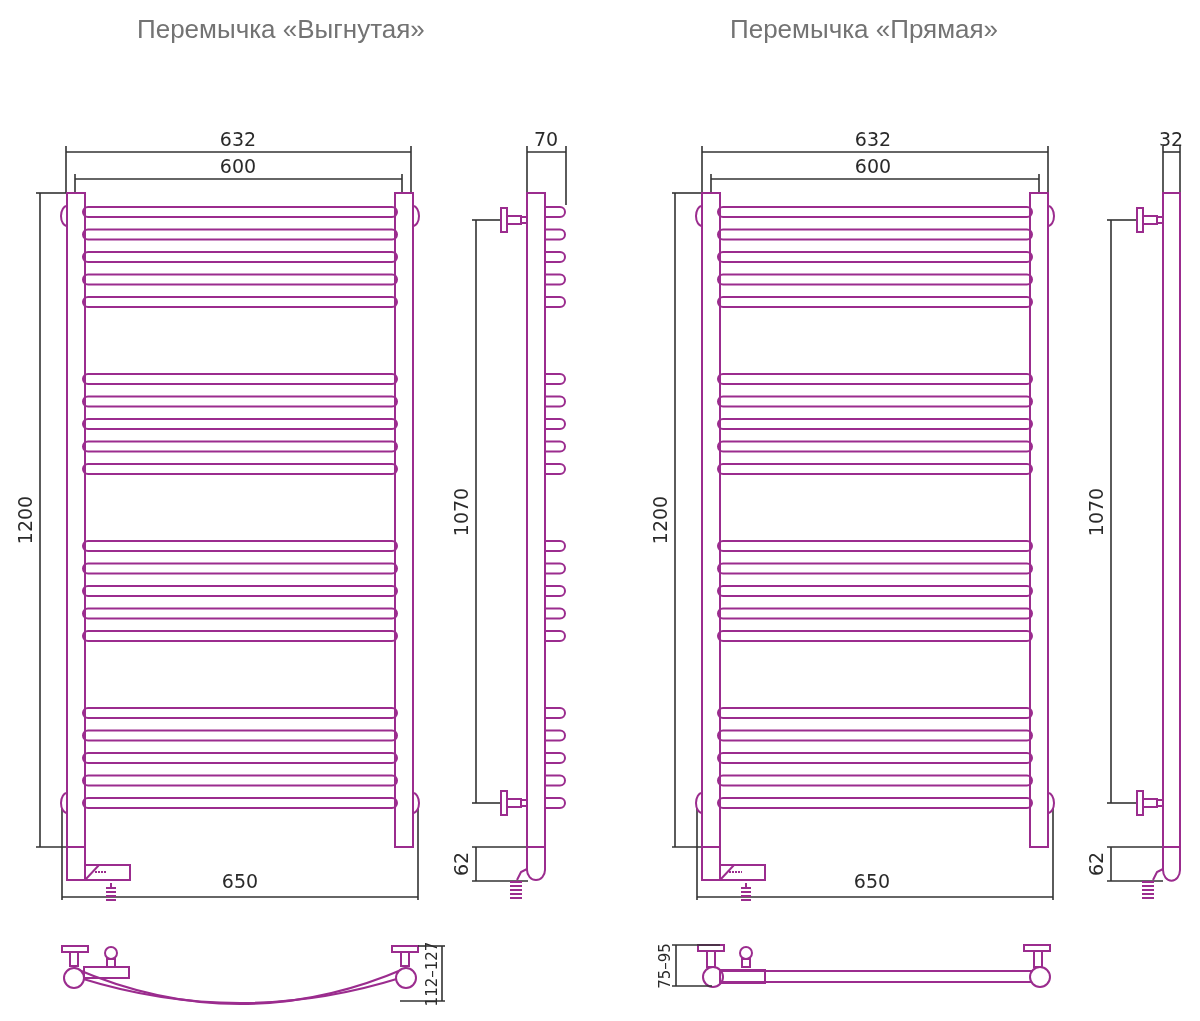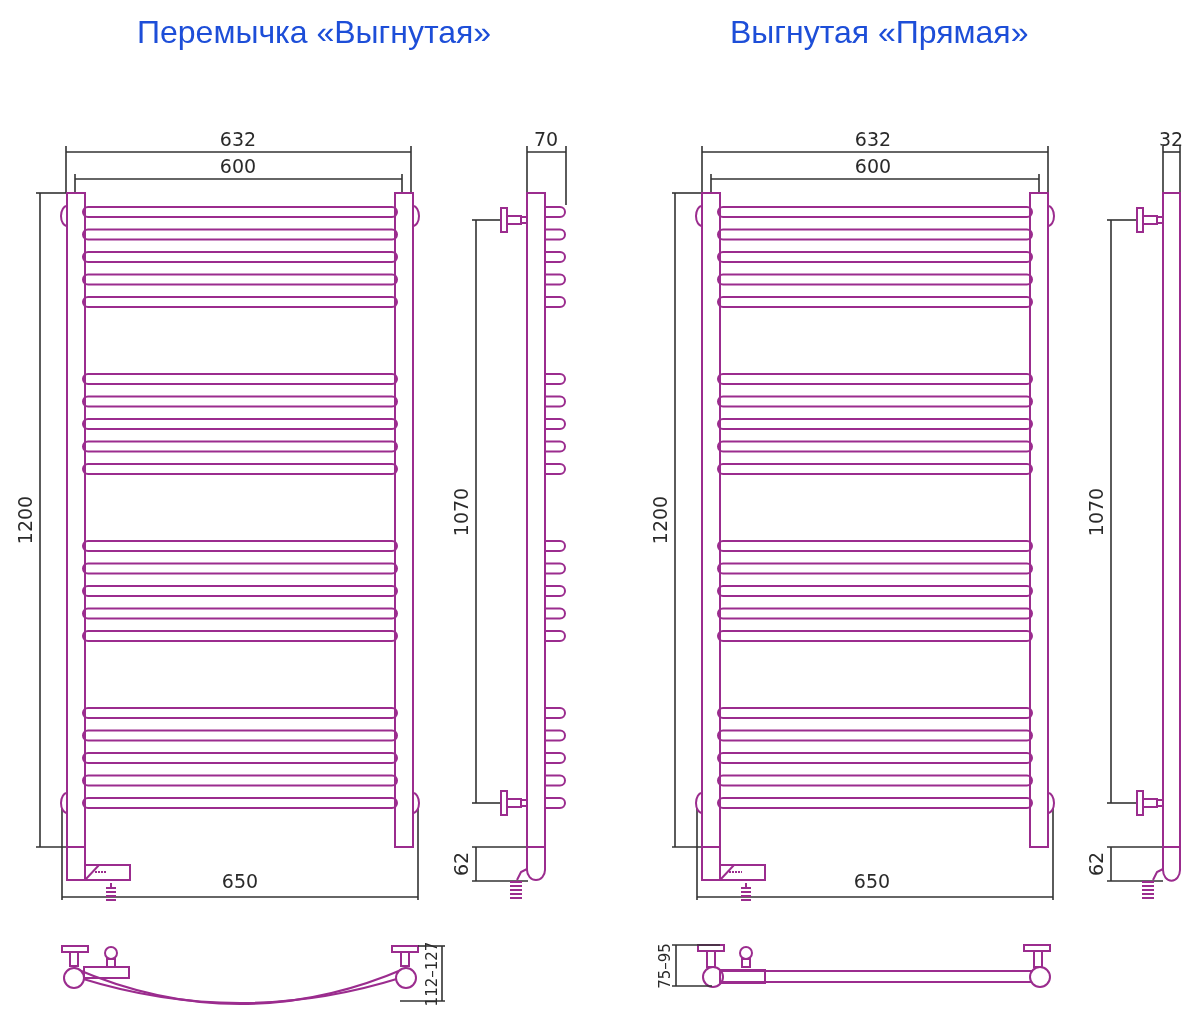--- a/index.html
+++ b/index.html
@@ -1,31 +1,31 @@
 <!DOCTYPE html>
 <html><head>
 <meta charset="utf-8">
 <style>
   html, body { margin: 0; padding: 0; background: #ffffff; }
   body { width: 1200px; height: 1021px; position: relative; overflow: hidden; font-family: "Liberation Sans", sans-serif; }
-  .title { position: absolute; top: 14px; font-size: 32px; color: #1d4ed8; white-space: nowrap; font-family: "Liberation Sans", sans-serif; }
+  .title { position: absolute; top: 14px; font-size: 26px; color: #737373; white-space: nowrap; font-family: "Liberation Sans", sans-serif; }
   #title-left { left: 137px; }
   #title-right { left: 730px; }
   svg#drawing { position: absolute; left: 0; top: 0; }
   .dim-text { font-family: "DejaVu Sans", sans-serif; font-size: 19px; fill: #2a2a2a; }
   .dim-text-sm { font-family: "DejaVu Sans", sans-serif; font-size: 15px; fill: #2a2a2a; }
   .p { fill: none; stroke: #9b2c8e; stroke-width: 2; }
   .pf { fill: #ffffff; stroke: #9b2c8e; stroke-width: 2; }
   .d { fill: none; stroke: #333333; stroke-width: 1.6; }
 </style>
 </head>
 <body>
 
 <div class="title" id="title-left">Перемычка «Выгнутая»</div>
-<div class="title" id="title-right">Выгнутая «Прямая»</div>
+<div class="title" id="title-right">Перемычка «Прямая»</div>
 
 <svg id="drawing" width="1200" height="1021" viewBox="0 0 1200 1021" xmlns="http://www.w3.org/2000/svg">
 
   <g>
 
     <line class="d" x1="66" y1="152" x2="411" y2="152"></line>
     <line class="d" x1="66" y1="146" x2="66" y2="193"></line>
     <line class="d" x1="411" y1="146" x2="411" y2="193"></line>
     <text class="dim-text" x="238" y="146" text-anchor="middle">632</text>
 

